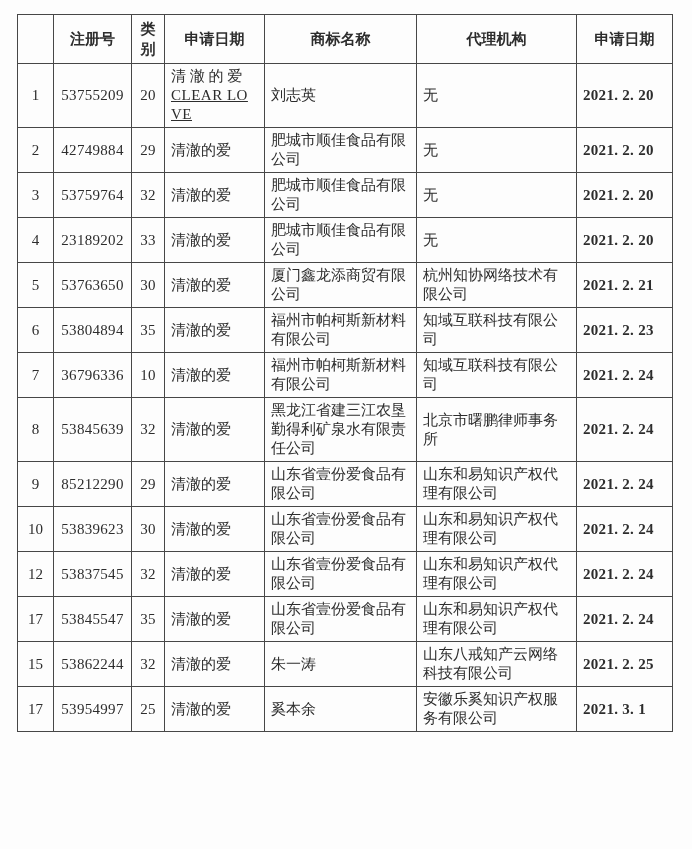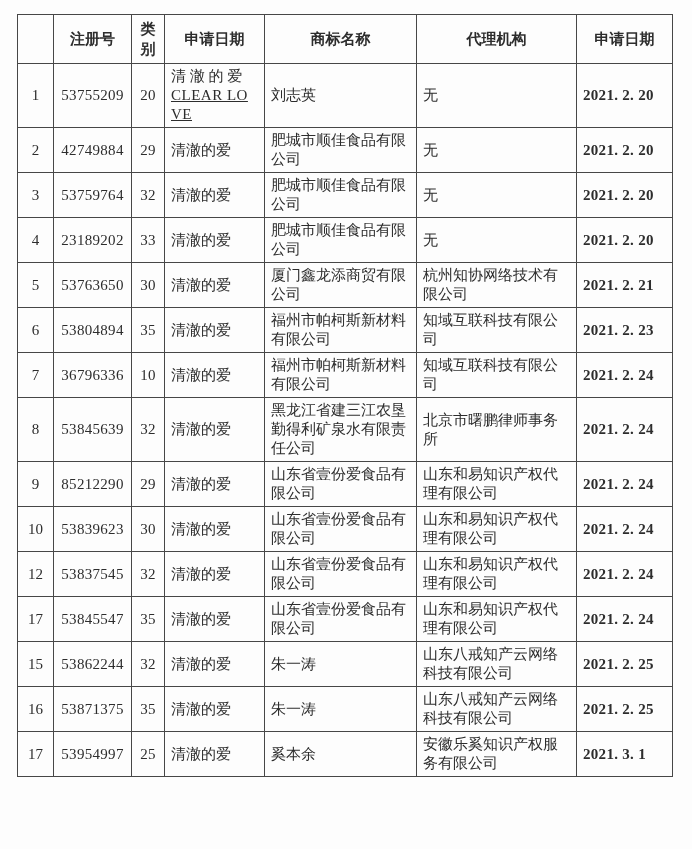--- a/index.html
+++ b/index.html
@@ -206,31 +206,20 @@
           <td class="center num">53862244</td>
           <td class="center num">32</td>
           <td class="left">
             <div>清澈的爱</div>
           </td>
           <td class="left">朱一涛</td>
           <td class="left">山东八戒知产云网络科技有限公司</td>
           <td class="left num date-cell">2021. 2. 25</td>
         </tr>
         <tr>
-          <td class="center">16</td>
-          <td class="center num">53871375</td>
-          <td class="center num">35</td>
-          <td class="left">
-            <div>清澈的爱</div>
-          </td>
-          <td class="left">朱一涛</td>
-          <td class="left">山东八戒知产云网络科技有限公司</td>
-          <td class="left num date-cell">2021. 2. 25</td>
-        </tr>
-        <tr>
           <td class="center">17</td>
           <td class="center num">53954997</td>
           <td class="center num">25</td>
           <td class="left">
             <div>清澈的爱</div>
           </td>
           <td class="left">奚本余</td>
           <td class="left">安徽乐奚知识产权服务有限公司</td>
           <td class="left num date-cell">2021. 3. 1</td>
         </tr>

